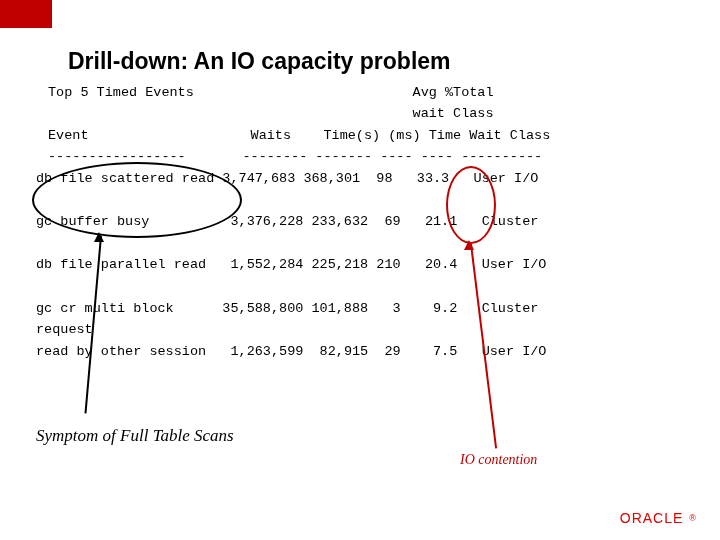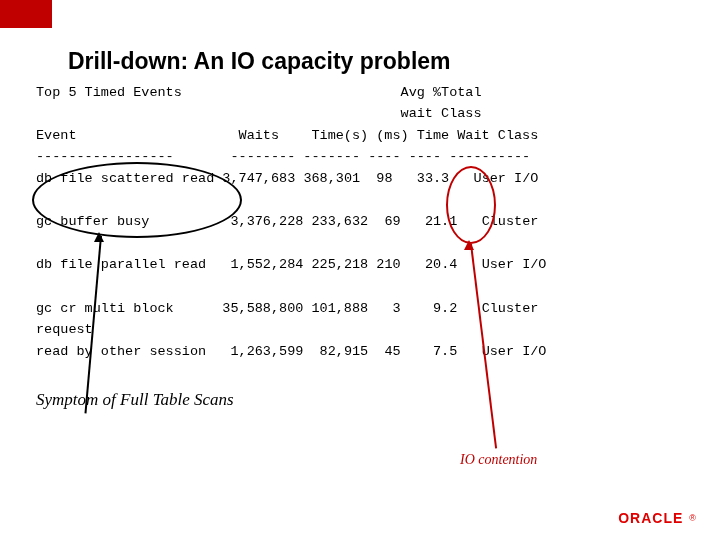--- a/index.html
+++ b/index.html
@@ -31,25 +31,25 @@
   .report {
     position: absolute;
     top: 60px;
     left: 36px;
     font-family: "Courier New", monospace;
     font-size: 13.5px;
     line-height: 1.6;
     white-space: pre;
     color: #000;
   }
-  .report .hdr1 { color: #000; }
+  .report .hdr1 { color: #000; margin-left: 12px; }
   .report .bullet { font-weight: normal; }
   .symptom {
     position: absolute;
-    top: 390px;
+    top: 426px;
     left: 36px;
     font-style: italic;
     font-family: Georgia, "Times New Roman", serif;
     font-size: 17px;
     color: #000;
   }
   .io-contention {
     position: absolute;
     top: 452px;
     left: 460px;
@@ -61,21 +61,21 @@
   .oracle-logo {
     position: absolute;
     bottom: 14px;
     right: 24px;
     display: flex;
     align-items: center;
     gap: 6px;
   }
   .oracle-logo .word {
     font-family: Arial, sans-serif;
-    font-weight: bold;
+    font-weight: normal;
     font-size: 14px;
     letter-spacing: 1px;
     color: #e00000;
   }
   .oracle-logo .reg {
     font-size: 9px;
     color: #e00000;
   }
   
   .ring1 {
@@ -156,21 +156,21 @@
 <span class="hdr1">Event                    Waits    Time(s) (ms) Time Wait Class</span>
 <span class="hdr1">-----------------       -------- ------- ---- ---- ----------</span>
 <span class="bullet"><span>db file scattered read</span> <span>3,747,683</span> <span>368,301</span>  <span>98</span>   <span>33.3</span>   <span>User I/O</span></span>
 
 <span class="bullet"><span>gc buffer busy</span>          <span>3,376,228</span> <span>233,632</span>  <span>69</span>   <span>21.1</span>   <span>Cluster</span></span>
 
 <span><span>db file parallel read</span>   <span>1,552,284</span> <span>225,218</span> <span>210</span>   <span>20.4</span>   <span>User I/O</span></span>
 
 <span>gc cr multi block      <span>35,588,800</span> <span>101,888</span>   <span>3</span>    <span>9.2</span>   <span>Cluster</span>
 request</span>
-<span><span>read by other session</span>   <span>1,263,599</span>  <span>82,915</span>  <span>45</span>    <span>7.5</span>   <span>User I/O</span></span>
+<span><span>read by other session</span>   <span>1,263,599</span>  <span>82,915</span>  <span>29</span>    <span>7.5</span>   <span>User I/O</span></span>
 </div>
 
 <div class="ring1"></div>
 <div class="ring2"></div>
 
 <div class="arrow-line1"></div>
 <div class="arrow-head1"></div>
 <div class="arrow-line2"></div>
 <div class="arrow-head2"></div>
 

